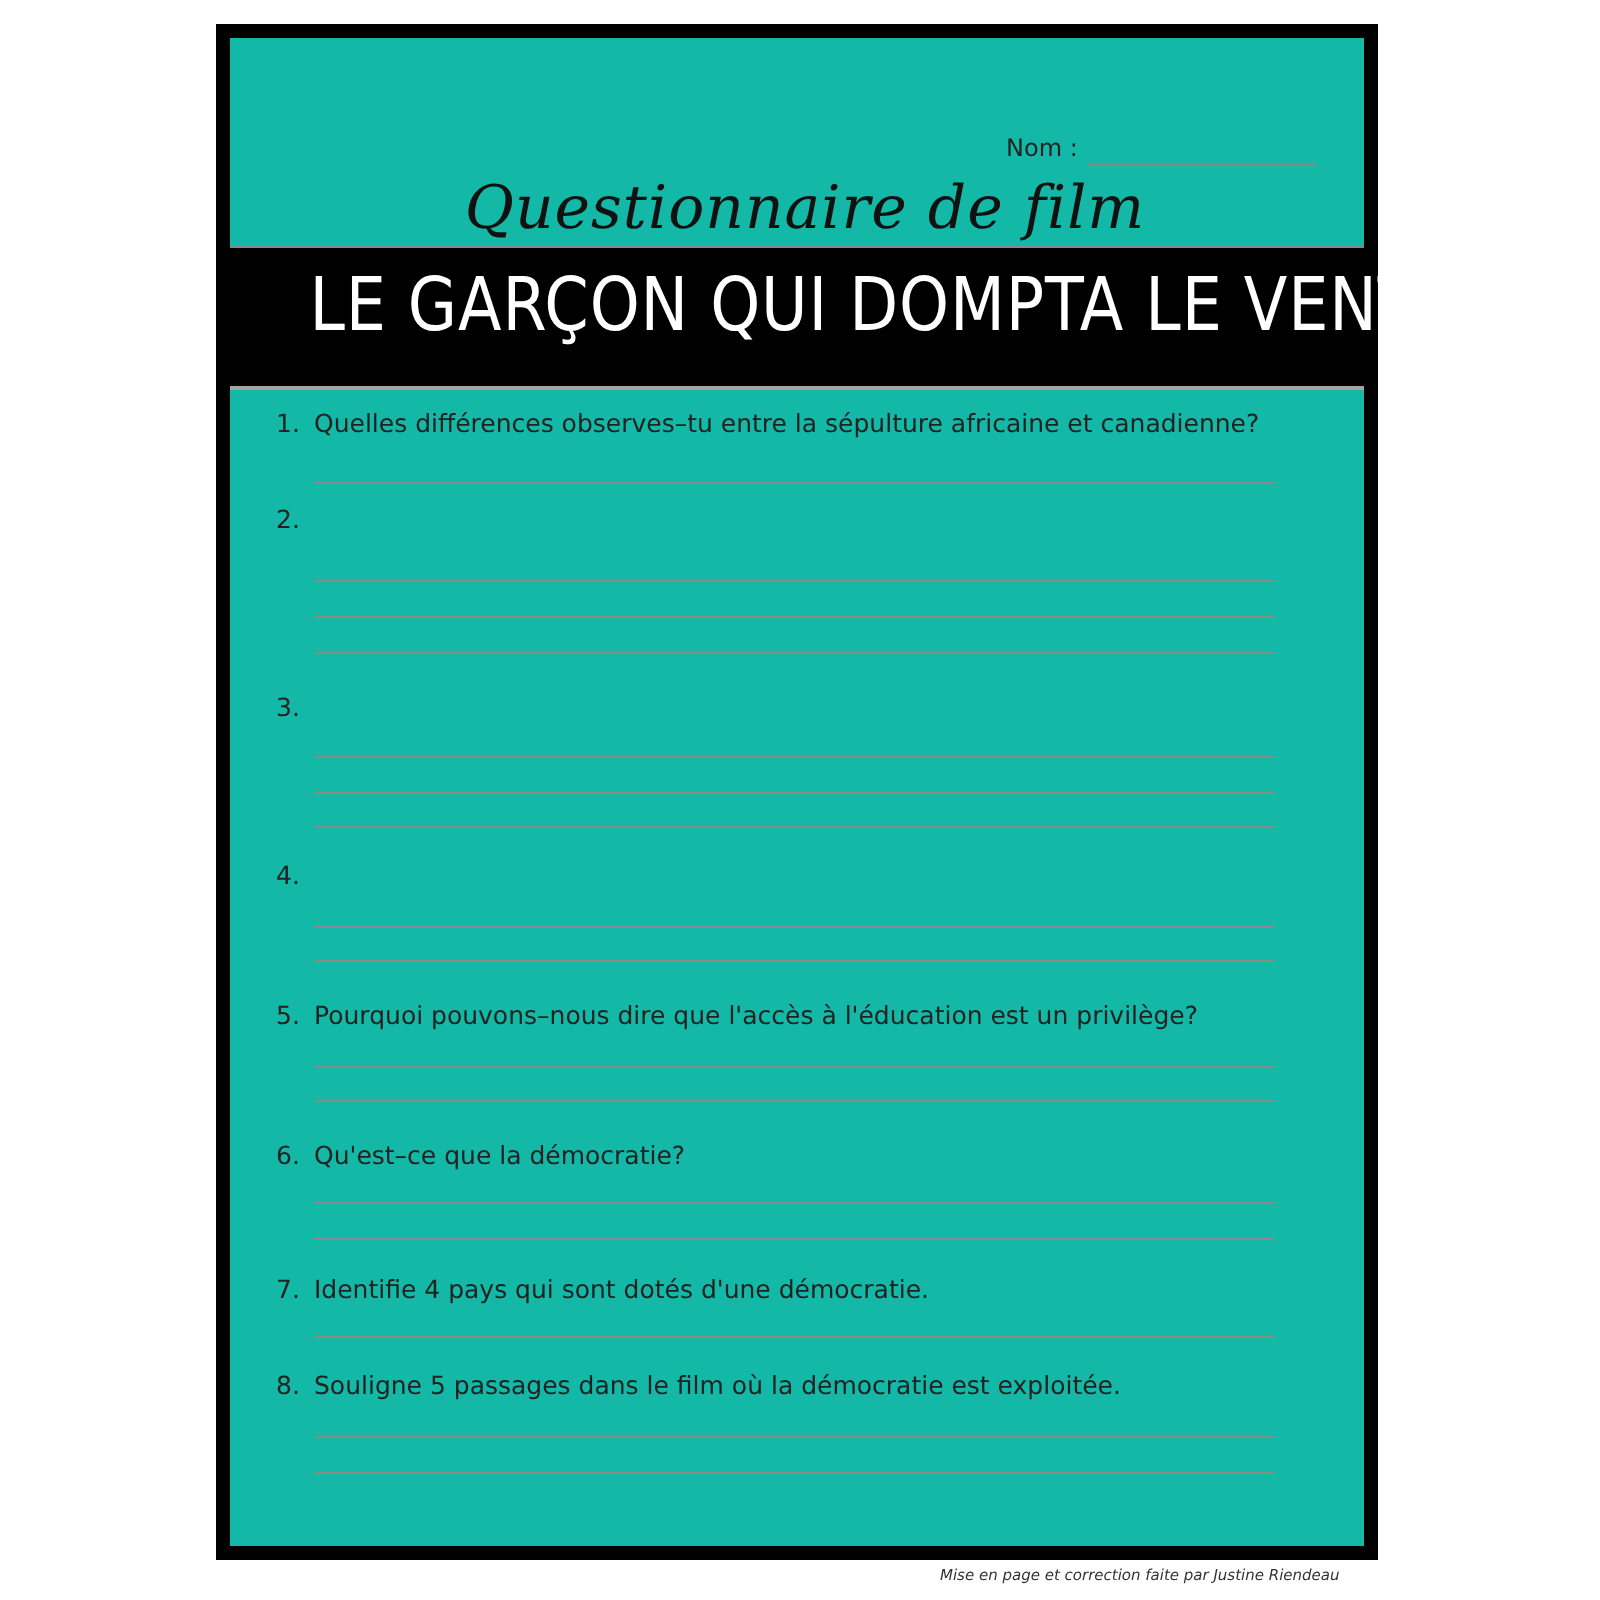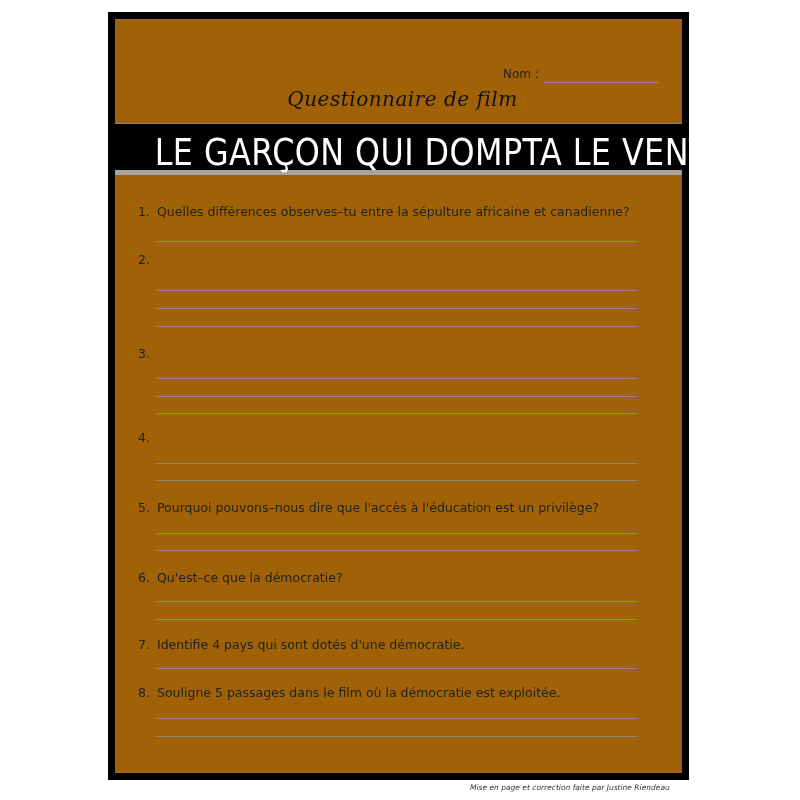--- a/index.html
+++ b/index.html
@@ -16,21 +16,21 @@
       color: #111;
     }
     .sheet {
       position: absolute;
       left: 108px;
       top: 12px;
       width: 581px;
       height: 768px;
       box-sizing: border-box;
       border: 7px solid #000;
-      background: #a16207;
+      background: #14b8a6;
     }
     .name-label {
       position: absolute;
       left: 388px;
       top: 48px;
       font-size: 12px;
       color: #222;
       font-family: "DejaVu Sans", sans-serif;
     }
     .name-line {
@@ -42,35 +42,35 @@
       border-top: 1px solid #888;
     }
     .subtitle {
       position: absolute;
       left: 0;
       width: 567px;
       top: 68px;
       text-align: center;
       font-family: "DejaVu Serif", serif;
       font-style: italic;
-      font-size: 20px;
+      font-size: 30px;
       letter-spacing: 0.5px;
       color: #111;
       padding-left: 8px;
       box-sizing: border-box;
     }
     .band {
       position: absolute;
       left: 0;
       top: 104px;
       width: 567px;
-      height: 52px;
+      height: 72px;
       background: #000;
       border-top: 1px solid #888;
-      border-bottom: 5px solid #a3a3a3;
+      border-bottom: 2px solid #a3a3a3;
       box-sizing: border-box;
     }
     .band-title {
       position: absolute;
       left: 0;
       right: 0;
       top: 7px;
       text-align: center;
       color: #fff;
       font-family: "DejaVu Sans", sans-serif;

